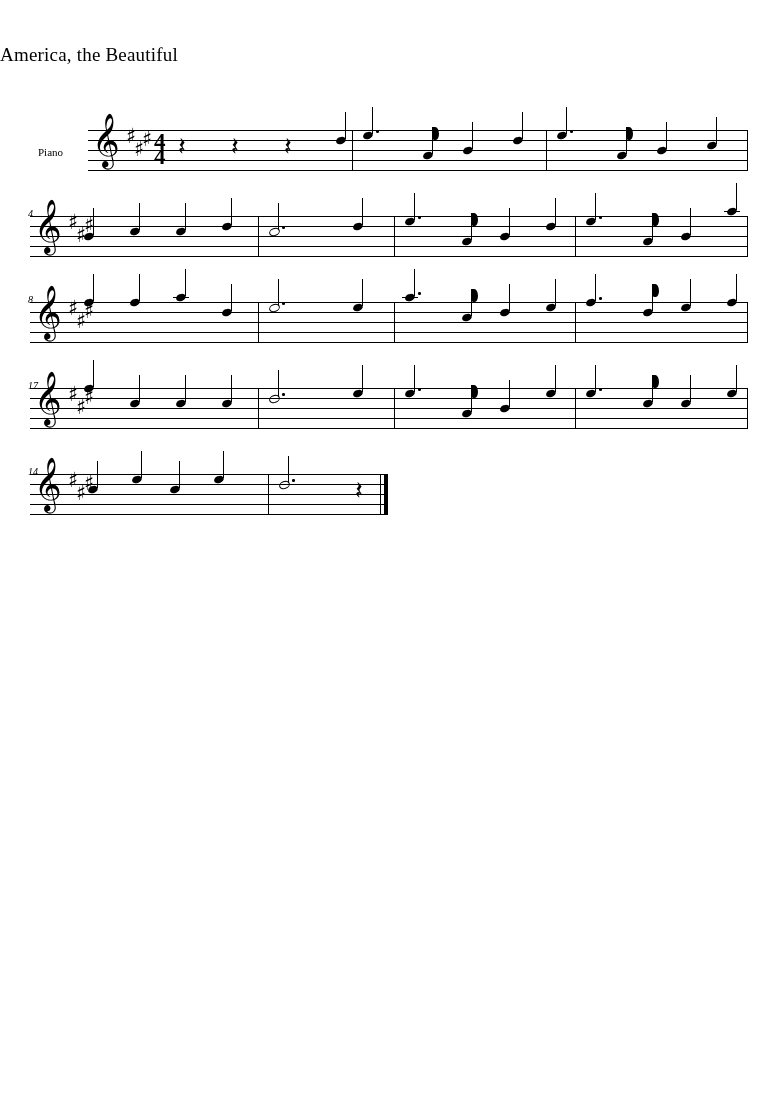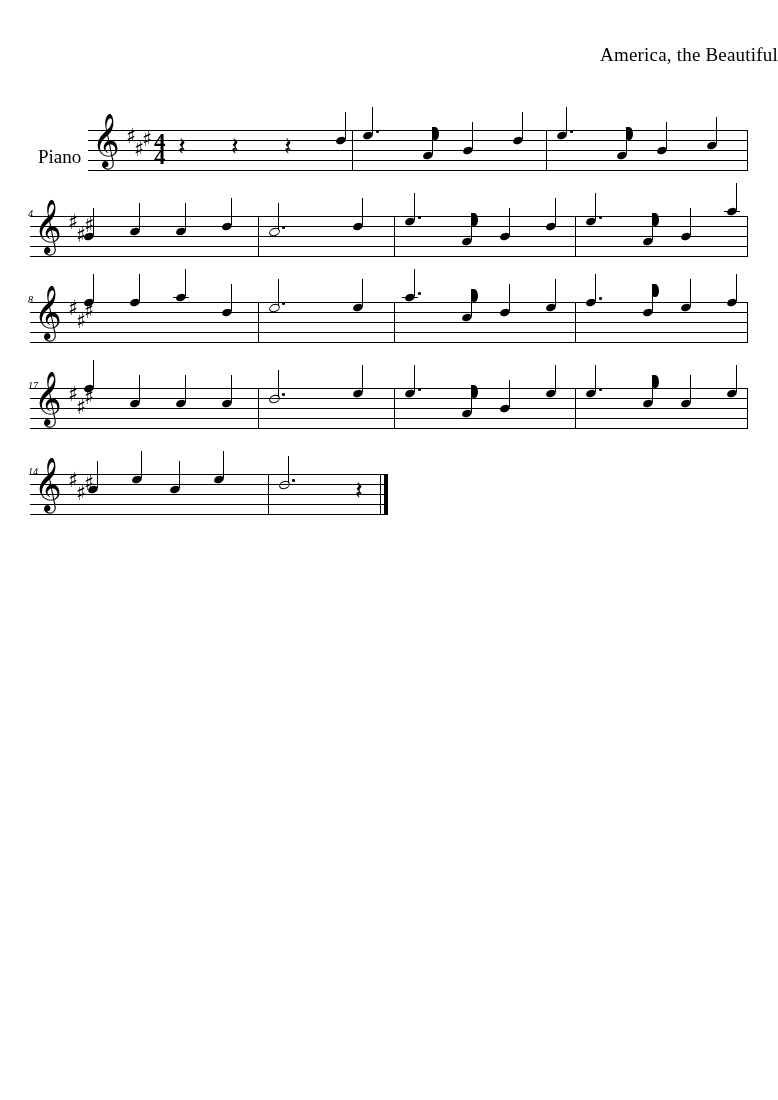--- a/index.html
+++ b/index.html
@@ -18,28 +18,28 @@
   .page {
     position: relative;
     width: 778px;
     height: 1100px;
   }
   .title {
     position: absolute;
     top: 44px;
     left: 0;
     width: 778px;
-    text-align: right;
+    text-align: left;
     font-size: 19px;
     font-family: "Liberation Serif", serif;
     letter-spacing: 0.2px;
   }
   .instrument-label {
     position: absolute;
-    font-size: 19px;
+    font-size: 11px;
     font-family: "Liberation Serif", serif;
   }
   .system {
     position: absolute;
     left: 0;
     width: 778px;
   }
   .staff {
     position: absolute;
     left: 0;

